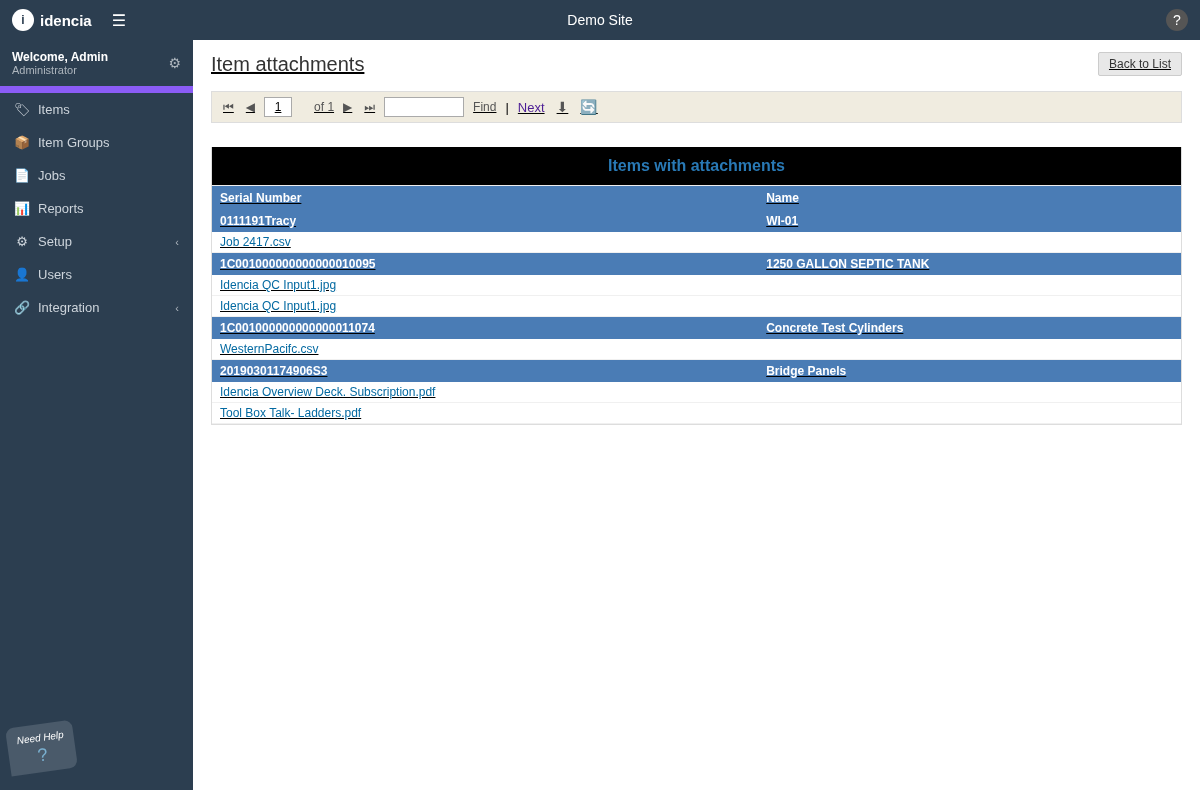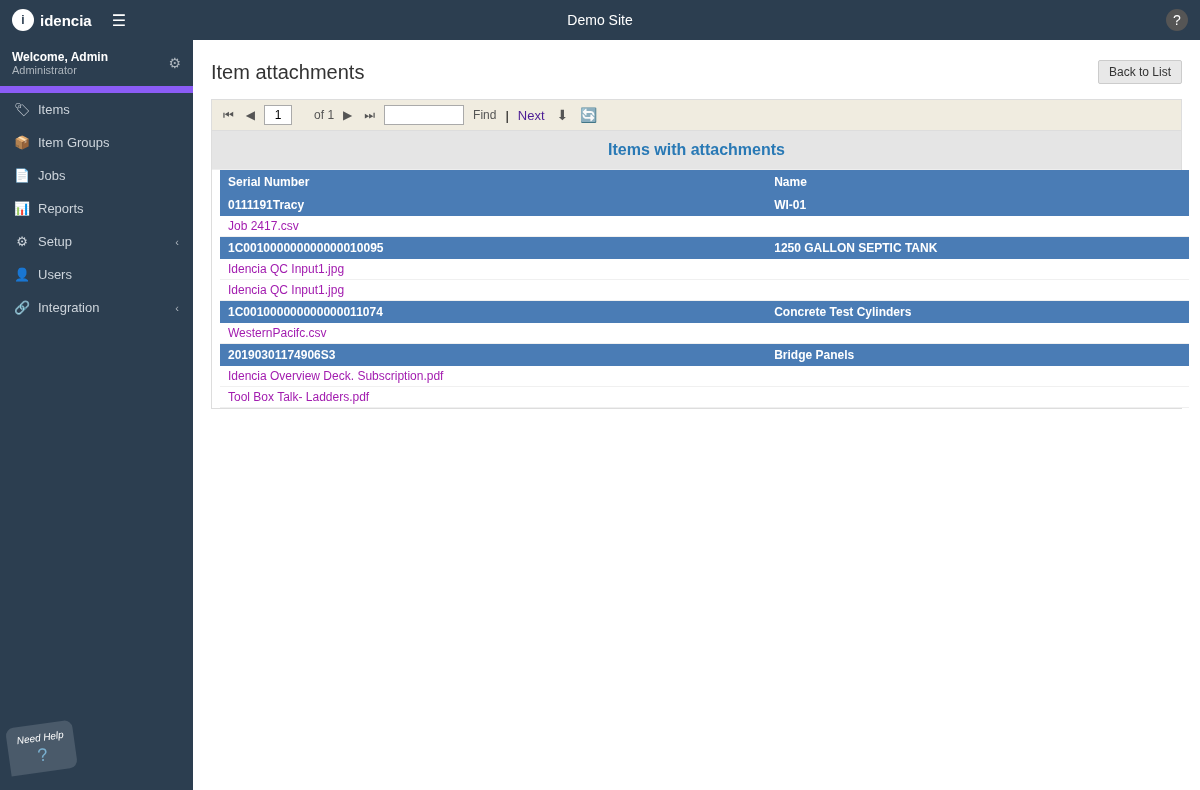--- a/index.html
+++ b/index.html
@@ -138,23 +138,24 @@
     }
     .sidebar-item .nav-arrow {
       font-size: 11px;
       color: #adb5bd;
     }
 
     
     .main-content {
       margin-left: 193px;
       margin-top: 40px;
-      padding: 20px 18px;
+      padding: 12px 18px;
       background-color: white;
       min-height: calc(790px - 40px);
+      text-decoration: underline;
     }
 
     .page-header {
       display: flex;
       align-items: center;
       justify-content: space-between;
       margin-bottom: 15px;
     }
     .page-title {
       font-size: 20px;
@@ -247,47 +248,47 @@
     .table-container {
       border: 1px solid #ddd;
       border-top: none;
     }
     .table-heading {
       color: #2979b5;
       font-size: 16px;
       font-weight: bold;
       text-align: center;
       padding: 10px;
-      background: #e5e5e5;
+      background: #000000;
       border-bottom: 1px solid #eee;
+      margin-top: 24px;
     }
 
     .data-table {
       width: 100%;
       border-collapse: collapse;
-      margin-left: 8px;
     }
     .data-table th {
       background-color: #4a7cb5;
       color: white;
       padding: 5px 8px;
       text-align: left;
       font-size: 12px;
       font-weight: bold;
     }
     .data-table tr.group-row td {
       background-color: #4a7cb5;
       color: white;
       padding: 4px 8px;
       font-size: 12px;
       font-weight: bold;
     }
     .data-table tr.item-row td {
       background-color: white;
-      color: #a21caf;
+      color: #0369a1;
       padding: 3px 8px;
       font-size: 12px;
       border-bottom: 1px solid #f0f0f0;
     }
 
     
     .need-help-widget {
       position: absolute;
       bottom: 18px;
       left: 8px;

